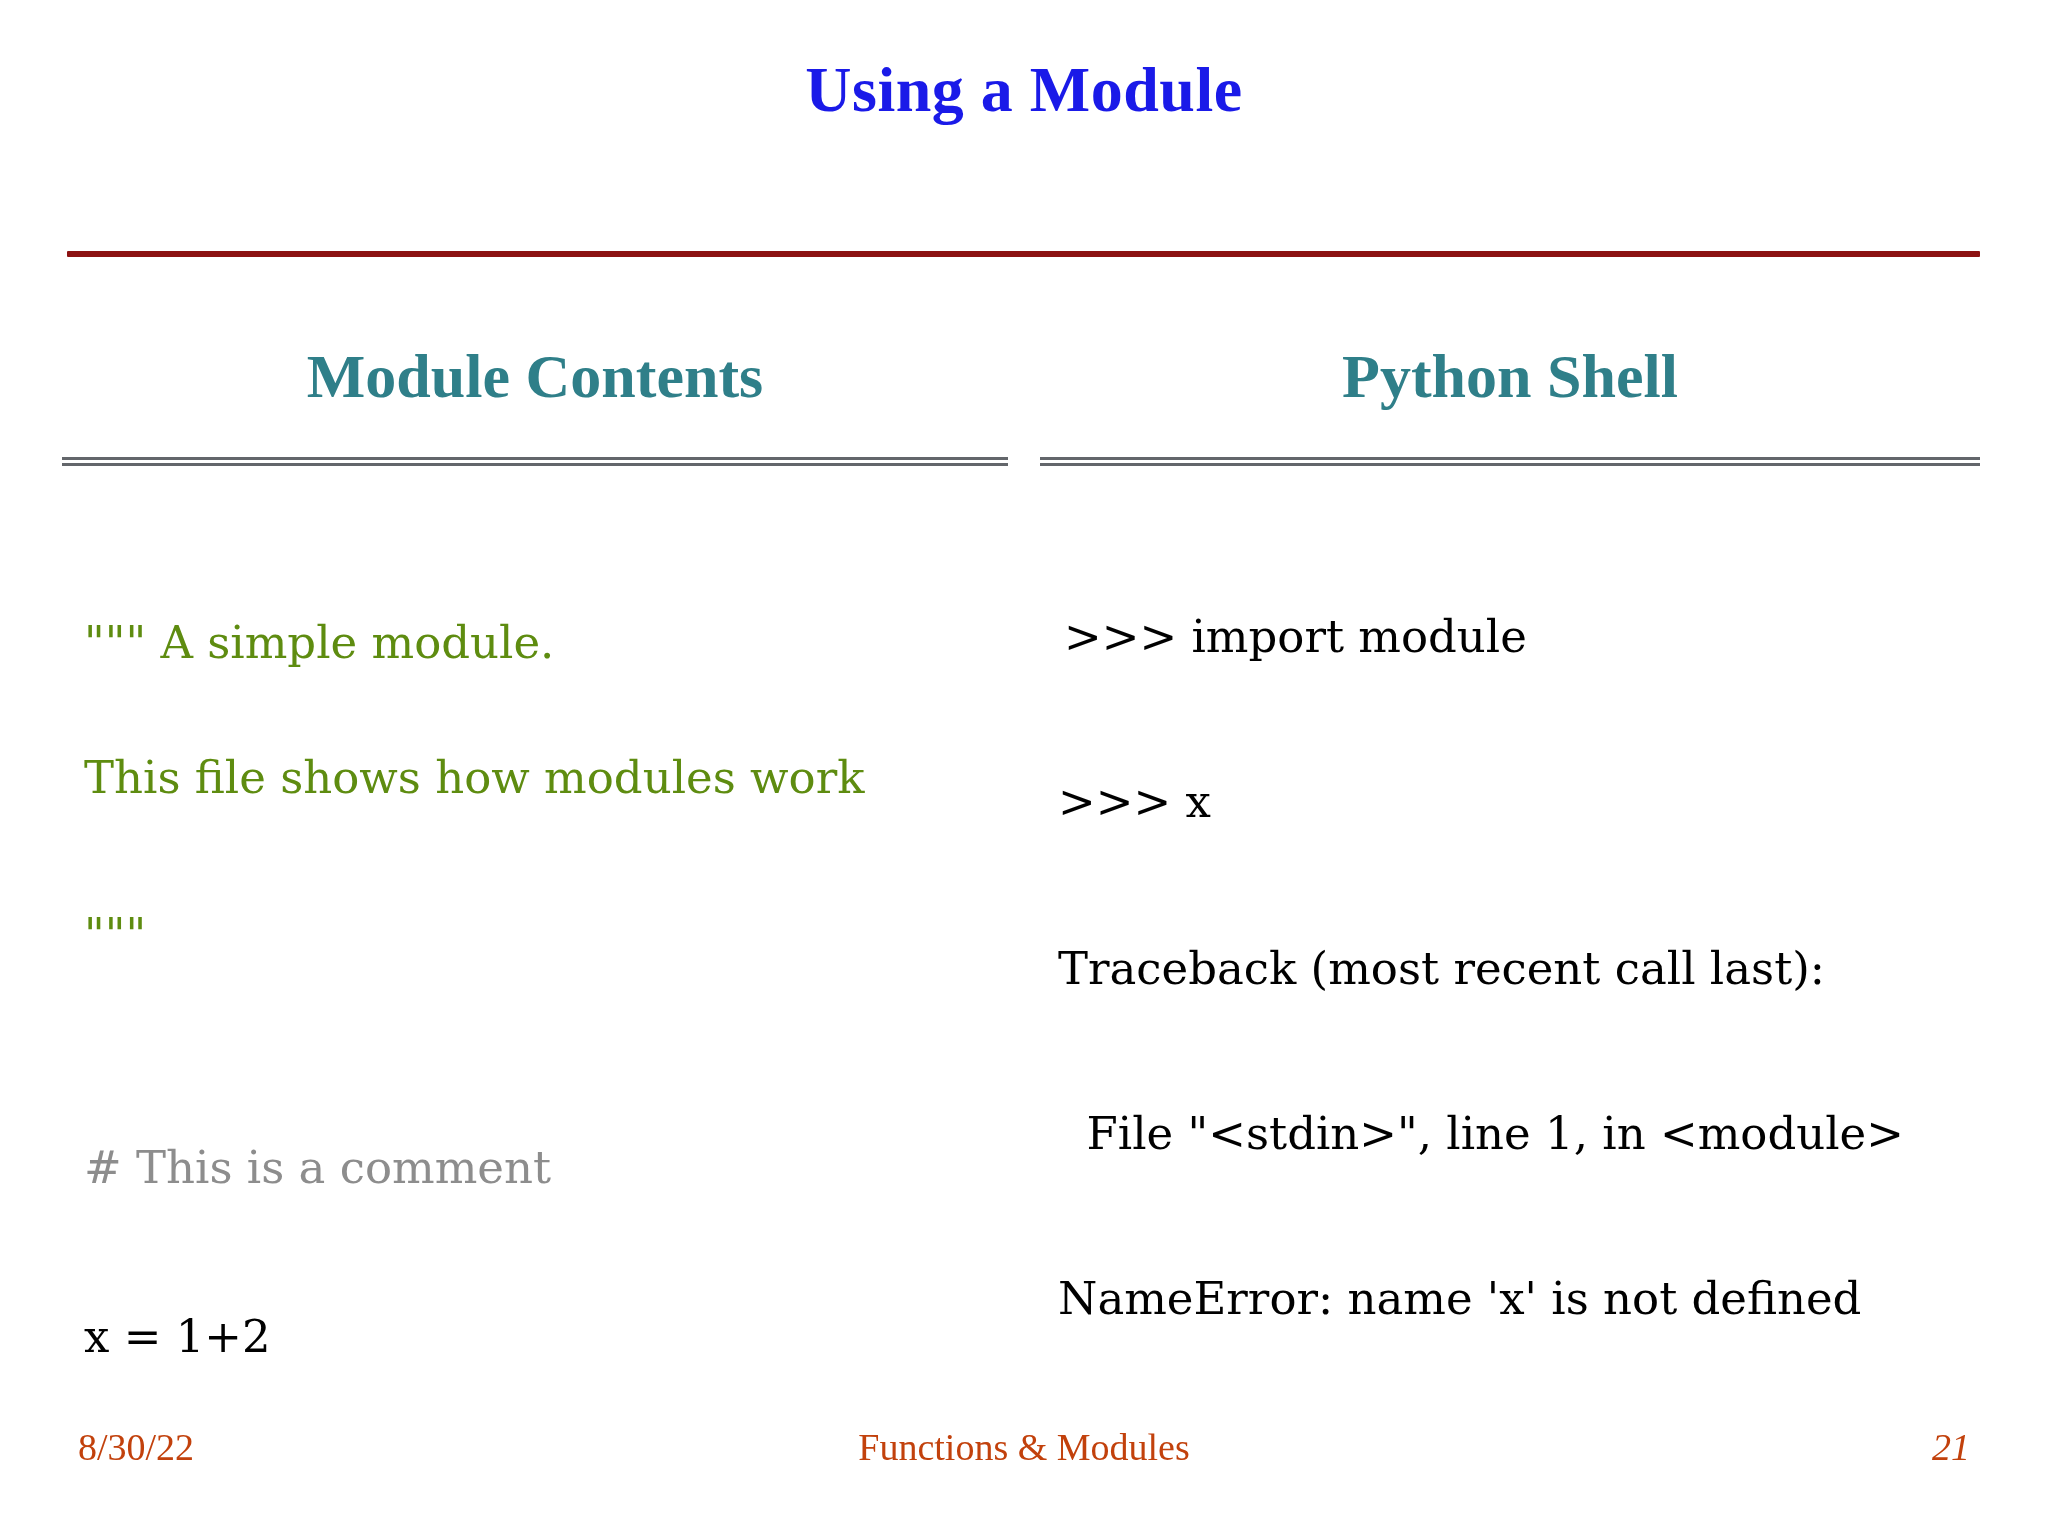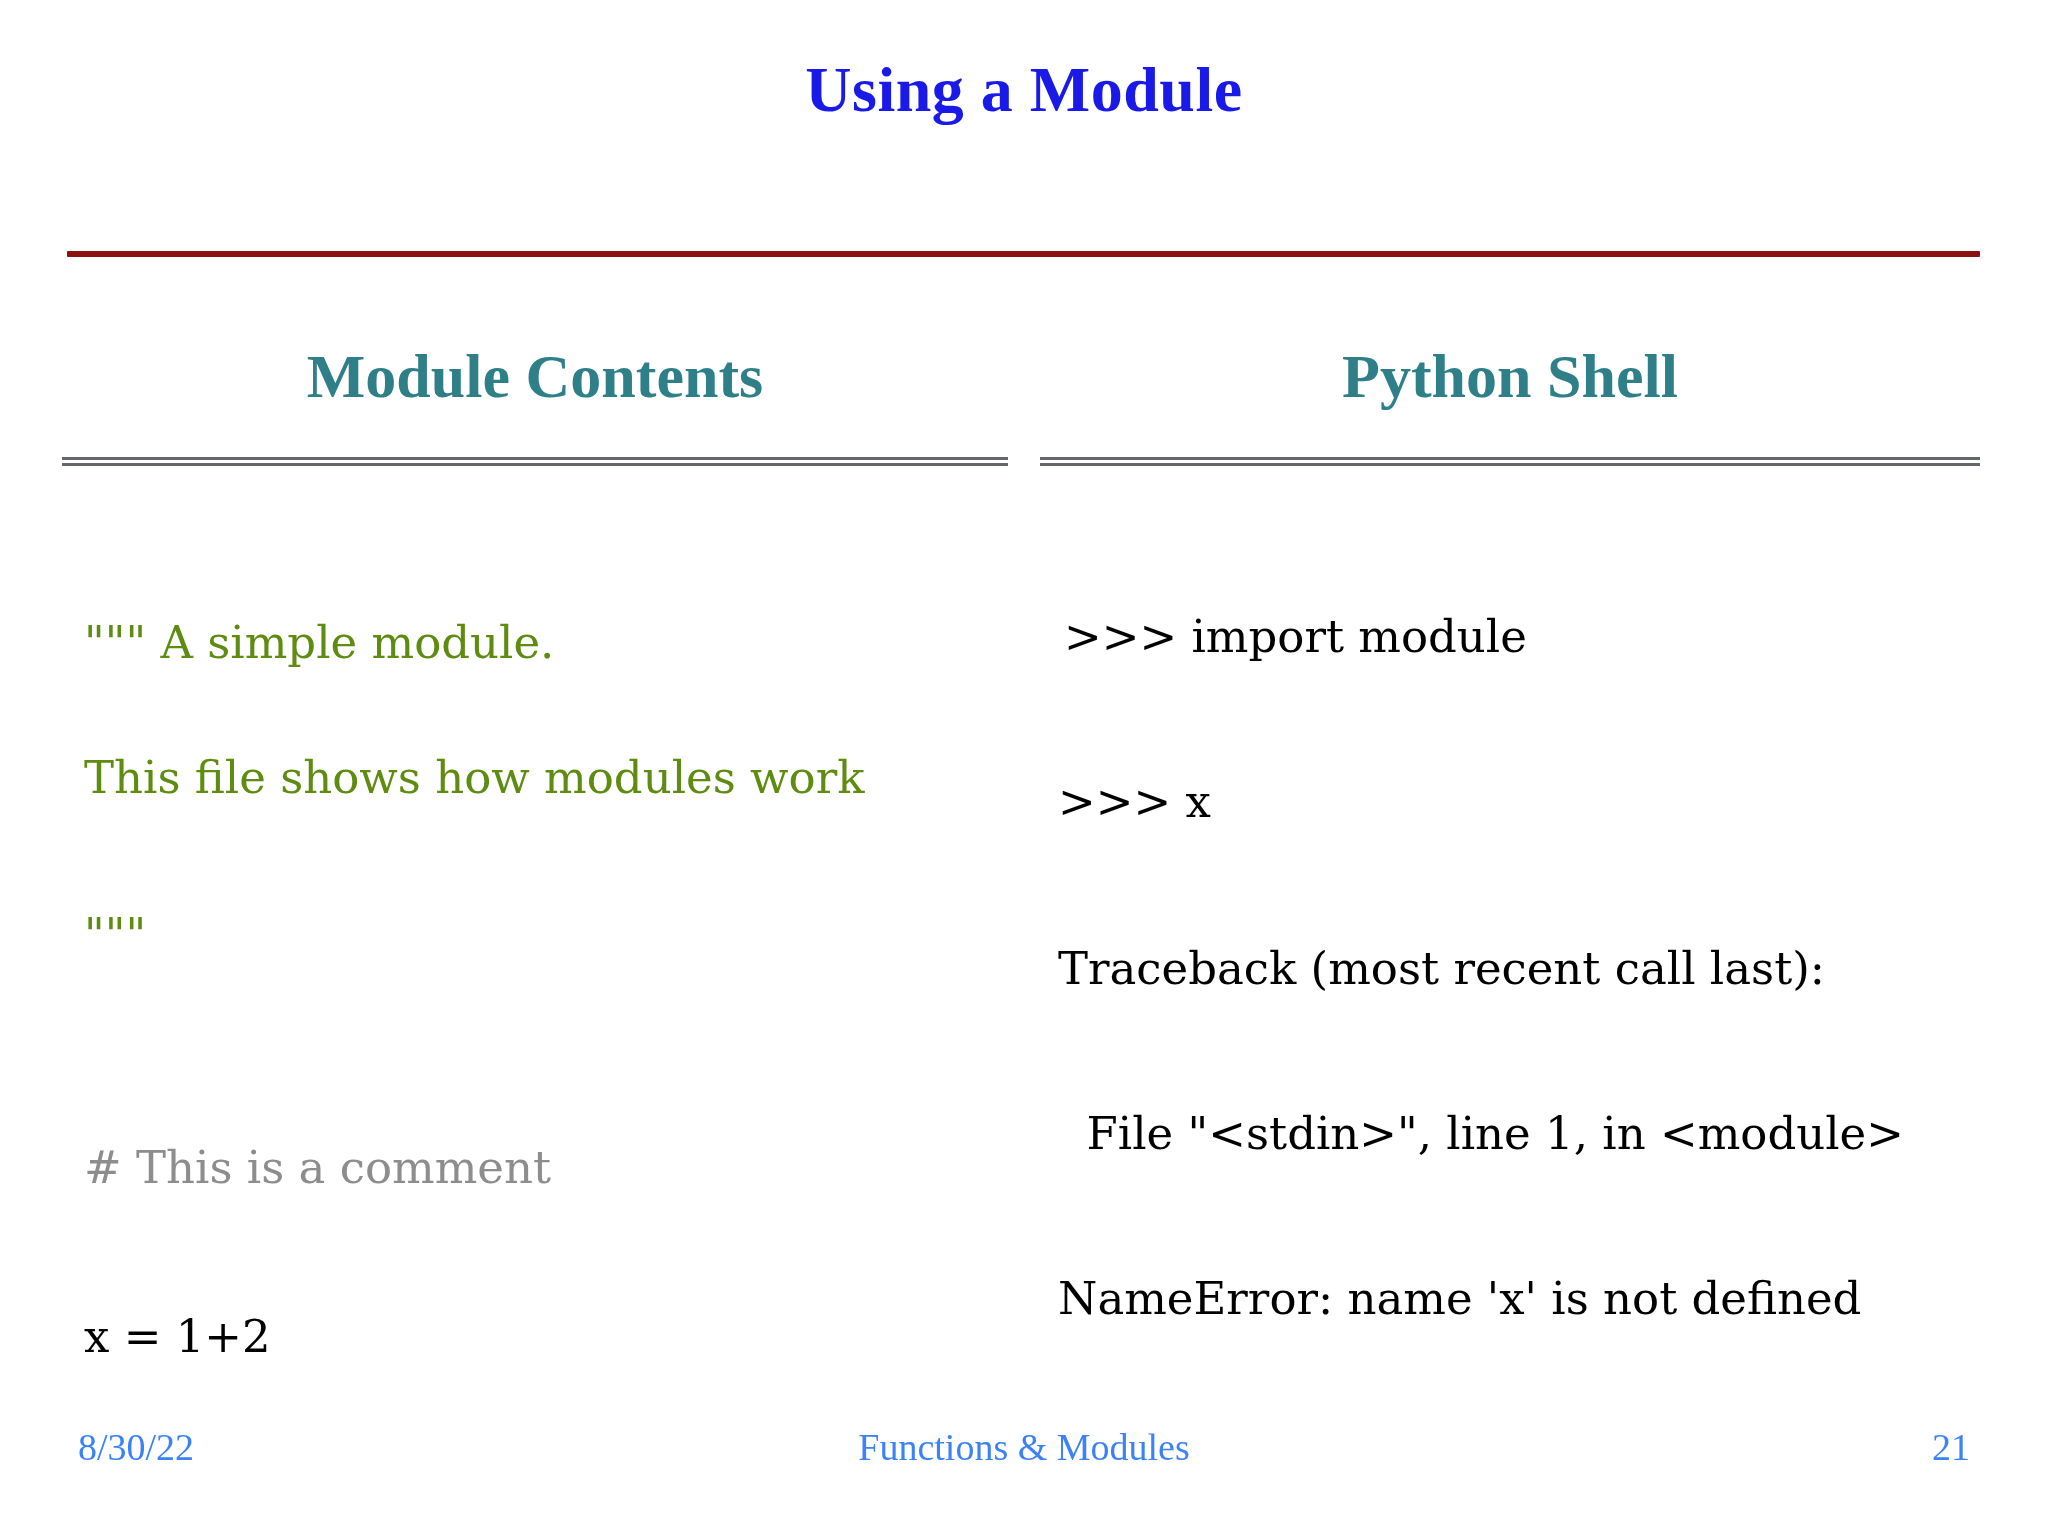--- a/index.html
+++ b/index.html
@@ -109,21 +109,21 @@
   .tok-comment { color: #8d8d8d; }
   .tok-plain   { color: #000000; }
 
   
   .footer {
     position: absolute;
     left: 0;
     top: 1428px;
     width: 2048px;
     height: 60px;
-    color: #3b82f6;
+    color: #c2410c;
     font-family: "Liberation Serif", "DejaVu Serif", serif;
     font-size: 38px;
     line-height: 1.0;
   }
   .footer-date {
     position: absolute;
     left: 78px;
     top: 0;
   }
   .footer-center {
@@ -131,20 +131,21 @@
     left: 0;
     top: 0;
     width: 2048px;
     text-align: center;
   }
   .footer-page {
     position: absolute;
     right: 78px;
     top: 0;
     text-align: left;
+    font-style: italic;
   }
 </style>
 </head>
 <body>
 
 <div class="slide">
 
   <div class="slide-title">Using a Module</div>
 
   <div class="title-rule"></div>

